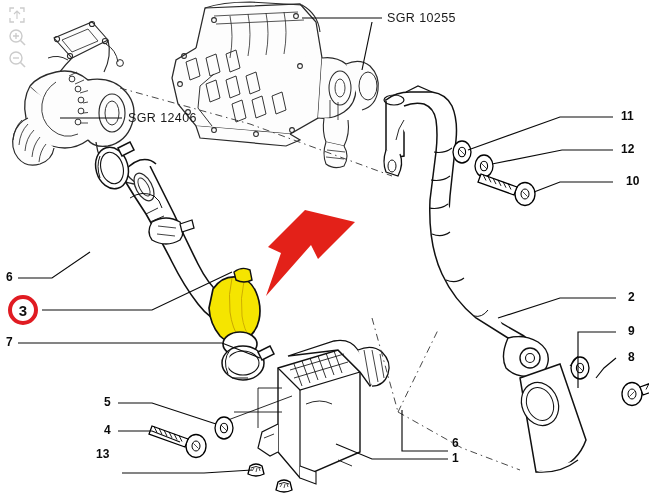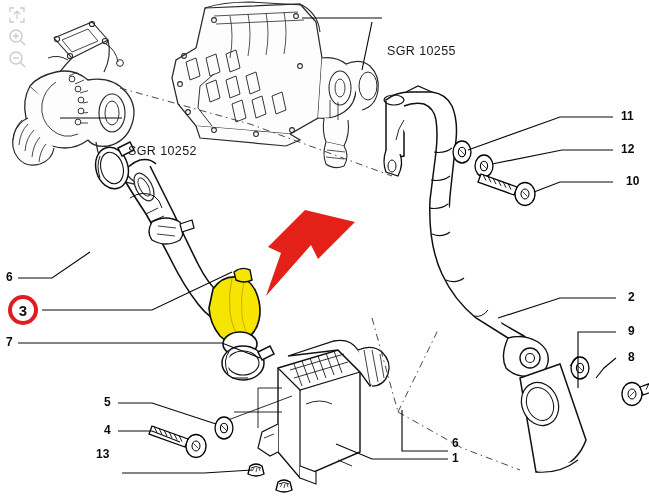--- a/index.html
+++ b/index.html
@@ -32,21 +32,20 @@
     white-space: nowrap;
   }
   .sgr-label {
     position: absolute;
     font-family: "Liberation Sans", sans-serif;
     font-size: 12.5px;
     font-weight: normal;
     color: #1a1a1a;
     letter-spacing: 0.4px;
     white-space: nowrap;
-    margin-top: 33px;
   }
   .highlight-badge {
     position: absolute;
     width: 30px;
     height: 30px;
     border-radius: 50%;
     border: 4px solid #e01b22;
     background: #ffffff;
     box-sizing: border-box;
     display: flex;
@@ -348,21 +347,21 @@
     </svg>
   </div>
   <div class="viewer-tool" style="left:8px; top:50px;">
     <svg width="18" height="18" viewBox="0 0 18 18">
       <circle cx="8" cy="8" r="6" fill="none" stroke="#555" stroke-width="1.4"></circle>
       <path d="M 12.5 12.5 L 17 17" stroke="#555" stroke-width="1.6"></path>
       <path d="M 5 8 L 11 8" stroke="#555" stroke-width="1.3"></path>
     </svg>
   </div>
 
-  <div class="sgr-label" style="left:128px; top:111px;">SGR  10252</div>
+  <div class="sgr-label" style="left:128px; top:111px;">SGR  12406</div>
   <div class="sgr-label" style="left:387px; top:11px;">SGR  10255</div>
 
   <div class="callout-label" style="left:621px; top:110px;">11</div>
   <div class="callout-label" style="left:621px; top:143px;">12</div>
   <div class="callout-label" style="left:626px; top:175px;">10</div>
   <div class="callout-label" style="left:628px; top:291px;">2</div>
   <div class="callout-label" style="left:628px; top:325px;">9</div>
   <div class="callout-label" style="left:628px; top:351px;">8</div>
   <div class="callout-label" style="left:6px; top:271px;">6</div>
   <div class="callout-label" style="left:6px; top:336px;">7</div>

